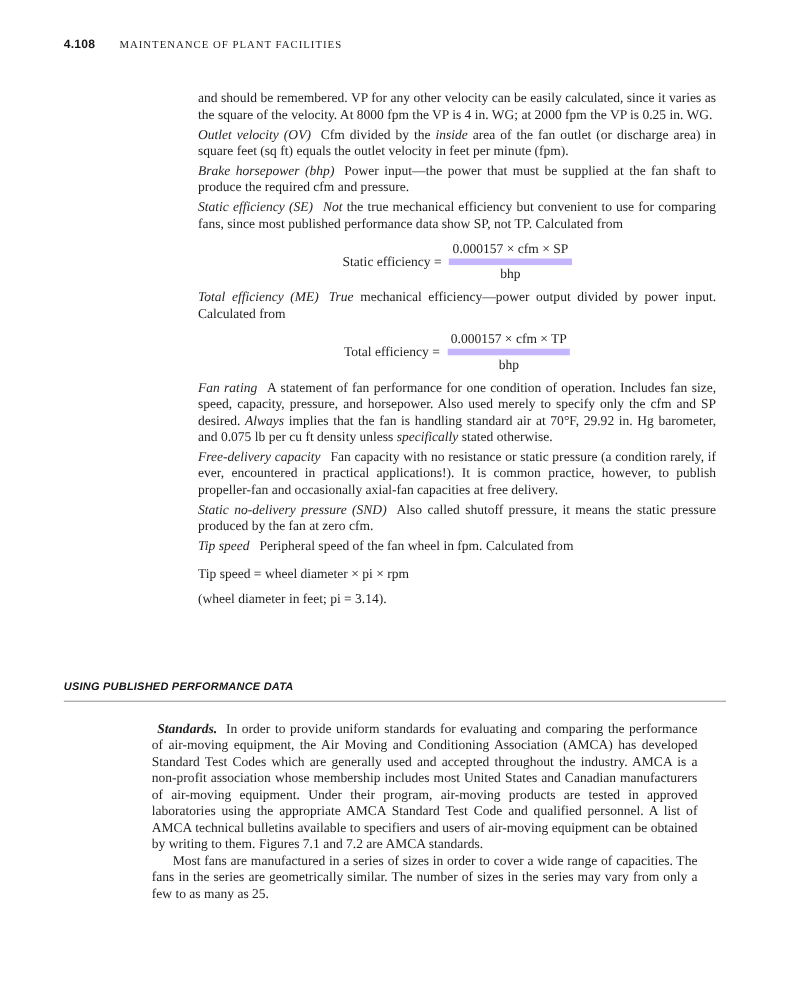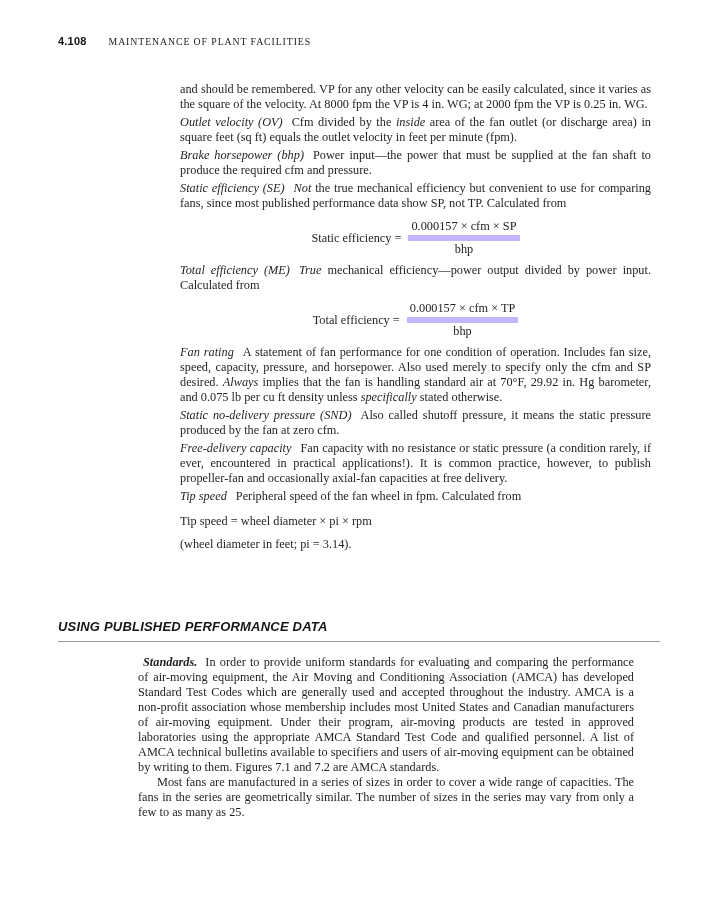--- a/index.html
+++ b/index.html
@@ -96,21 +96,21 @@
     top: 619px;
     width: 602px;
     border-bottom: 1px solid #999999;
     padding-bottom: 7px;
   }
   .heading-block h2 {
     margin: 0;
     font-family: "Liberation Sans", sans-serif;
     font-style: italic;
     font-weight: bold;
-    font-size: 13px;
+    font-size: 10px;
     letter-spacing: 0.2px;
     color: #161616;
   }
 
   
   .std {
     position: absolute;
     left: 138px;
     top: 655px;
     width: 496px;
@@ -159,23 +159,23 @@
 
     <p class="para"><span class="term">Total efficiency (ME)</span><span class="it">True</span><span> mechanical efficiency—power output divided by power input. Calculated from</span></p>
 
     <div class="formula">
       <span class="f-lhs">Total efficiency =</span><span class="frac"><span class="num">0.000157 × cfm × TP</span><span class="den">bhp</span></span>
     </div>
 
 
     <p class="para"><span class="term">Fan rating</span><span>A statement of fan performance for one condition of operation. Includes fan size, speed, capacity, pressure, and horsepower. Also used merely to specify only the cfm and SP desired. </span><span class="it">Always</span><span> implies that the fan is handling standard air at 70°F, 29.92 in. Hg barometer, and 0.075 lb per cu ft density unless </span><span class="it">specifically</span><span> stated otherwise.</span></p>
 
+    <p class="para"><span class="term">Free-delivery capacity</span><span>Fan capacity with no resistance or static pressure (a condition rarely, if ever, encountered in practical applications!). It is common practice, however, to publish propeller-fan and occasionally axial-fan capacities at free delivery.</span></p>
+
     <p class="para"><span class="term">Static no-delivery pressure (SND)</span><span>Also called shutoff pressure, it means the static pressure produced by the fan at zero cfm.</span></p>
-
-    <p class="para"><span class="term">Free-delivery capacity</span><span>Fan capacity with no resistance or static pressure (a condition rarely, if ever, encountered in practical applications!). It is common practice, however, to publish propeller-fan and occasionally axial-fan capacities at free delivery.</span></p>
 
     <p class="para"><span class="term">Tip speed</span><span>Peripheral speed of the fan wheel in fpm. Calculated from</span></p>
 
     <div class="formula-line">Tip speed = wheel diameter × pi × rpm</div>
 
     <p class="para">(wheel diameter in feet; pi = 3.14).</p>
 
   </main>
 
   <section class="heading-block">

